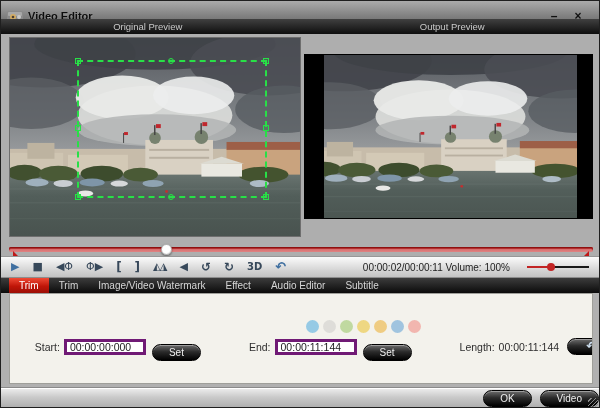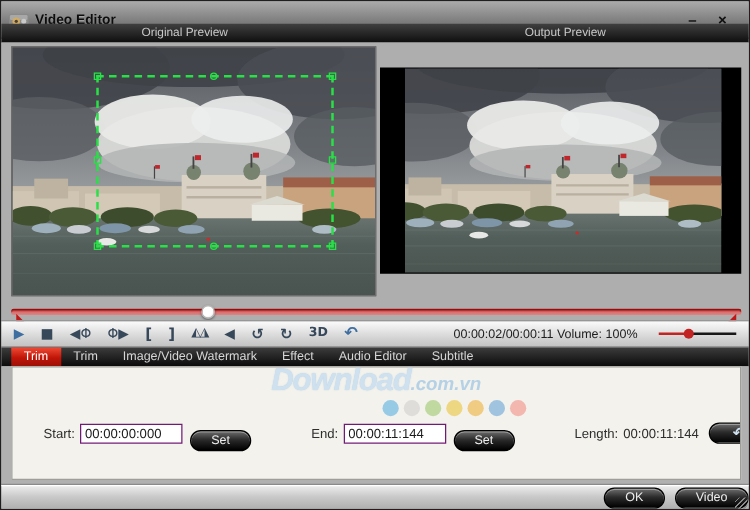--- a/index.html
+++ b/index.html
@@ -93,21 +93,21 @@
   .wm-main { font-size:25px; font-weight:bold; font-style:italic; color:#c6ddf0;
     letter-spacing:-1px; text-shadow:0 0 1px #9cc2e0; }
   .wm-suffix { font-size:15px; font-weight:bold; font-style:italic; color:#a5c8e4; }
   .wm-dots { position:absolute; left:296px; top:26px; display:flex; gap:4px; opacity:.8;
     pointer-events:none; }
   .wm-dots span { width:13px; height:13px; border-radius:50%; display:inline-block; }
 
   .trim-row { position:absolute; left:0; right:0; top:38px; display:flex; align-items:center;
     justify-content:center; }
   .trim-row .lbl { font-size:10.5px; color:#2e2e2e; margin-right:4px;margin-left:48px; }
-  .trim-row input { width:82px; height:16px; border:1px solid #701a75; background:#fff;
+  .trim-row input { width:82px; height:16px; border:3px solid #701a75; background:#fff;
     font-family:"Liberation Sans", sans-serif; font-size:10.5px; color:#1c1c1c; padding:0 3px; }
   .pill { height:17px; border:1px solid #000; border-radius:9px; color:#eee; font-size:10px;
     background:linear-gradient(#6e6e6e,#2b2b2b 45%,#000);
     box-shadow:inset 0 1px 0 rgba(255,255,255,.35); cursor:pointer; padding:0 16px;
     font-family:"Liberation Sans", sans-serif; line-height:15px; }
   .pill.set { margin-left:6px;margin-top:12px; }
   .gap22 { width:22px; }
   .len-val { font-size:10.5px; color:#2e2e2e; margin-right:8px; }
   .pill.undo2 { padding:0 18px; color:#cfe0f0; font-weight:bold;
     font-family:"DejaVu Sans", sans-serif; font-size:12px; }
@@ -266,23 +266,20 @@
     <div class="tab active">Trim</div>
     <div class="tab">Trim</div>
     <div class="tab">Image/Video Watermark</div>
     <div class="tab">Effect</div>
     <div class="tab">Audio Editor</div>
     <div class="tab">Subtitle</div>
   </div>
 
   <div class="main-area">
     <div class="panel">
-      <div class="wm-text">
-        <span class="wm-main">Download</span><span class="wm-suffix">.com.vn</span>
-      </div>
       <div class="wm-dots">
         <span style="background: rgb(127, 193, 228);"></span>
         <span style="background: rgb(217, 217, 213);"></span>
         <span style="background: rgb(180, 212, 142);"></span>
         <span style="background: rgb(238, 209, 104);"></span>
         <span style="background: rgb(239, 195, 104);"></span>
         <span style="background: rgb(140, 185, 220);"></span>
         <span style="background: rgb(242, 168, 161);"></span>
       </div>
       <div class="trim-row">

